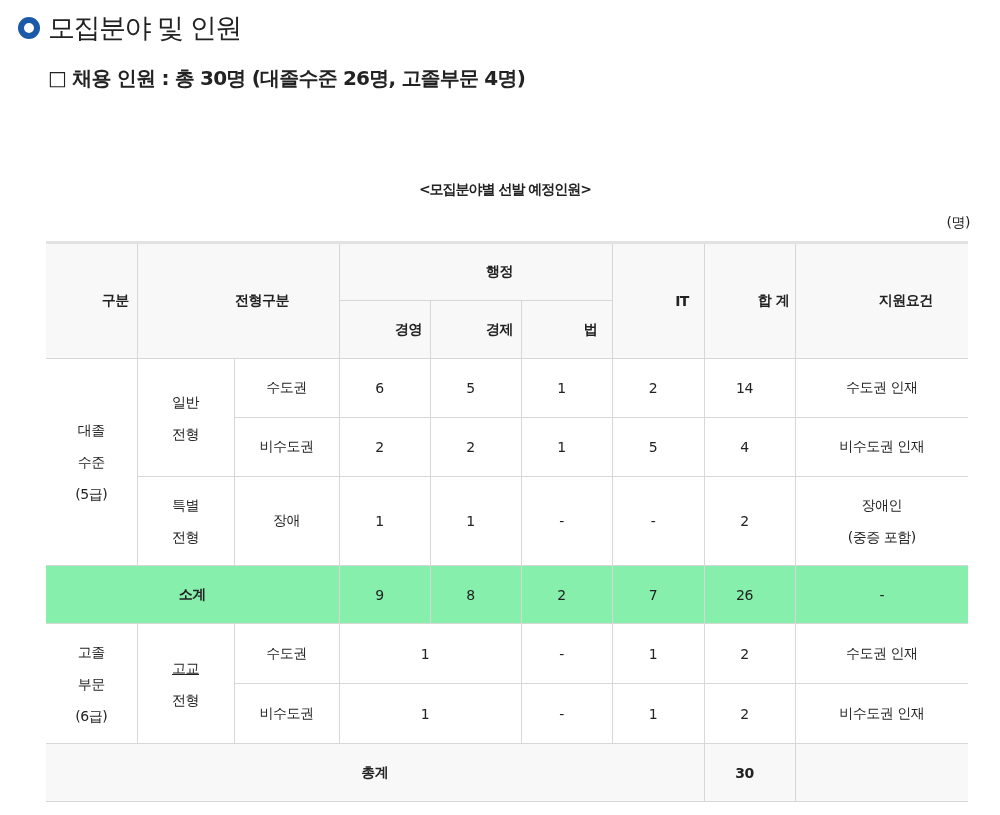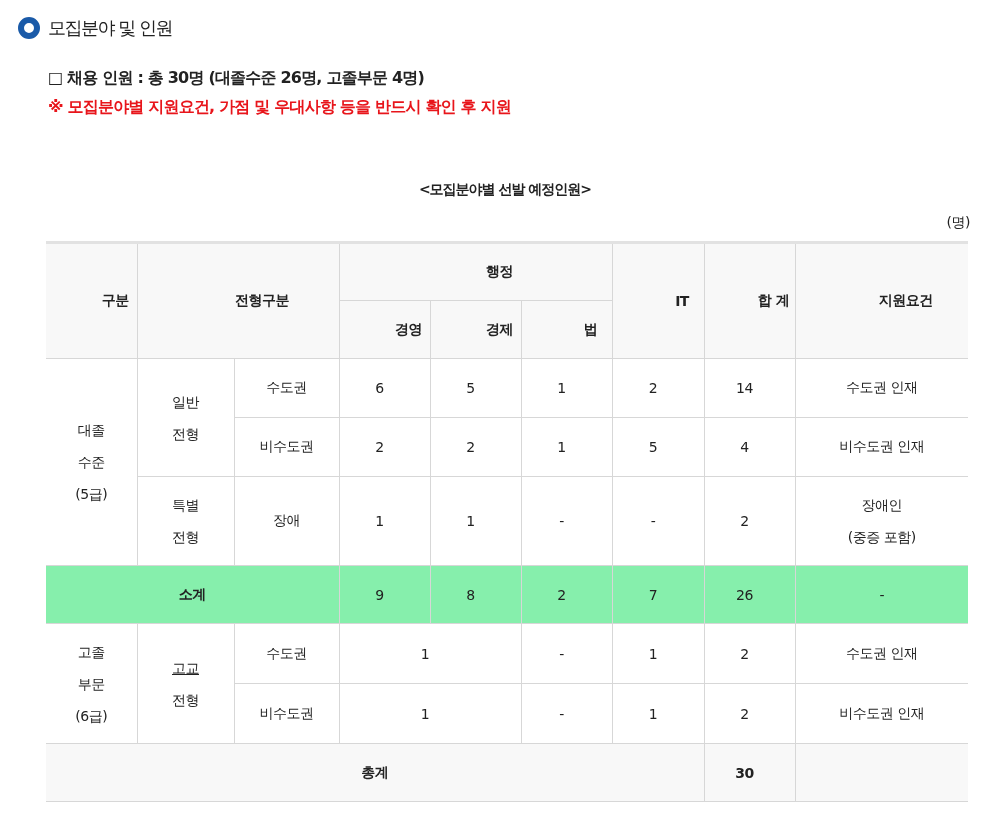--- a/index.html
+++ b/index.html
@@ -1,24 +1,24 @@
 <!DOCTYPE html>
 <html><head>
 <meta charset="utf-8">
 <style>
   * { box-sizing: border-box; margin: 0; padding: 0; }
   html, body { width: 1000px; height: 815px; background: #ffffff; overflow: hidden; }
   body { font-family: "DejaVu Sans", "Liberation Sans", sans-serif; color: #222; position: relative; }
 
   .title-wrap { position: absolute; left: 18px; top: 8px; display: flex; align-items: center; height: 40px; }
   .title-bullet { width: 22px; height: 22px; border-radius: 50%; border: 6px solid #1a5aa8; background: #fff; margin-right: 8px; }
-  .title-text { font-size: 18px; color: #222; letter-spacing: -1.5px; font-weight: normal; }
+  .title-text { font-size: 27px; color: #222; letter-spacing: -1.5px; font-weight: normal; }
 
   .notes { position: absolute; left: 48px; top: 68px; }
-  .note { font-size: 16px; font-weight: bold; letter-spacing: -0.8px; height: 29px; line-height: 20px; }
+  .note { font-size: 20px; font-weight: bold; letter-spacing: -0.8px; height: 29px; line-height: 20px; }
   .note.black { color: #222; }
   .note.red { color: #e8151b; }
 
   .caption { position: absolute; left: 0; width: 1010px; top: 181px; text-align: center; font-size: 14px; font-weight: bold; letter-spacing: -1px; color: #222; }
   .unit { position: absolute; right: 30px; top: 214px; font-size: 14px; color: #222; letter-spacing: -0.5px; }
 
   table.recruit { position: absolute; left: 46px; top: 241px; width: 922px; border-collapse: collapse; table-layout: fixed; font-size: 14px; letter-spacing: -0.5px; }
   table.recruit th, table.recruit td { border: 1px solid #d7d7d7; text-align: center; vertical-align: middle; }
   table.recruit tr > :first-child { border-left: none; }
   table.recruit tr > :last-child { border-right: none; }
@@ -37,21 +37,20 @@
 </head>
 <body>
 
 <div class="title-wrap">
   <span class="title-bullet"></span>
   <h1 class="title-text">모집분야 및 인원</h1>
 </div>
 
 <div class="notes">
   <p class="note black">□ 채용 인원 : 총 30명 (대졸수준 26명, 고졸부문 4명)</p>
-  <p class="note red">※ 모집분야별 지원요건, 가점 및 우대사항 등을 반드시 확인 후 지원</p>
 </div>
 
 <div class="caption">&lt;모집분야별 선발 예정인원&gt;</div>
 <div class="unit">(명)</div>
 
 <table class="recruit">
   <colgroup>
     <col style="width:91px">
       <col style="width:97px">
       <col style="width:105px">

